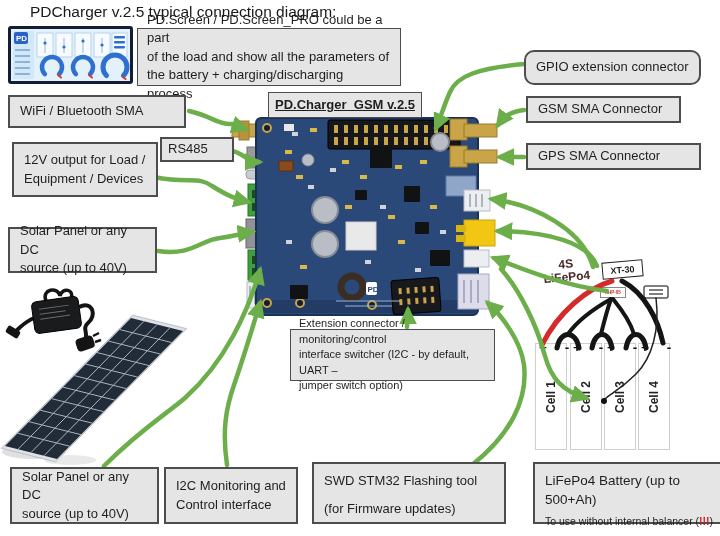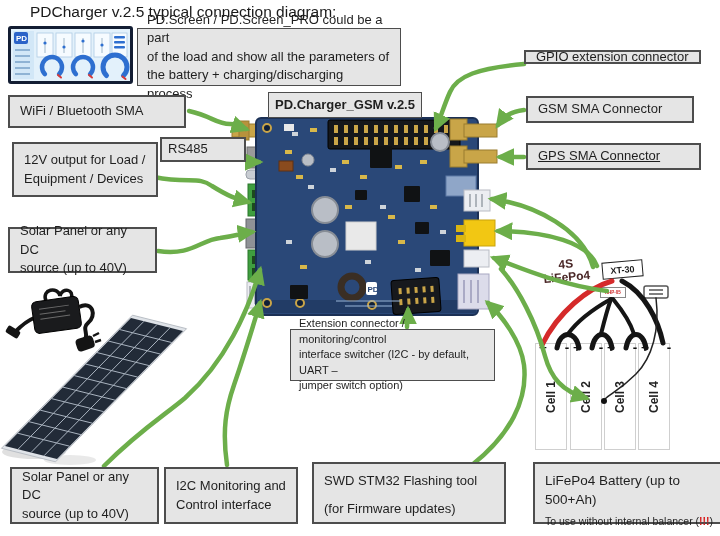--- a/index.html
+++ b/index.html
@@ -350,35 +350,35 @@
     <path d="M501,269 C518,288 536,322 545,356 C551,378 562,391 586,398"></path>
   </g>
 </svg>
 
 <div class="box thin" style="left:137px;top:28px;width:264px;height:58px;padding:4px 9px;">PD.Screen / PD.Screen_PRO could be a part
 of the load and show all the parameters of
 the battery + charging/discharging process</div>
 
 <div class="box" style="left:8px;top:95px;width:178px;height:33px;">WiFi / Bluetooth SMA</div>
 
-<div class="box" style="left:160px;top:137px;width:86px;height:25px;padding:2px 6px;">RS485</div>
+<div class="box" style="left:160px;top:137px;width:74px;height:25px;padding:2px 6px;">RS485</div>
 
 <div class="box" style="left:12px;top:142px;width:146px;height:55px;">12V output for Load /
 Equipment / Devices</div>
 
 <div class="box" style="left:8px;top:227px;width:149px;height:46px;">Solar Panel or any DC
 source (up to 40V)</div>
 
-<div class="box thin center" style="left:268px;top:92px;width:154px;height:26px;font-weight:600;padding:2px 6px;">PD.Charger_GSM v.2.5</div>
-
-<div class="box" style="left:524px;top:50px;width:177px;height:14px;">GPIO extension connector</div>
-
-<div class="box" style="left:526px;top:96px;width:168px;height:27px;">GSM SMA Connector</div>
-
-<div class="box" style="left:526px;top:143px;width:175px;height:27px;text-decoration:underline;">GPS SMA Connector</div>
+<div class="box thin center" style="left:268px;top:92px;width:154px;height:26px;font-weight:600;padding:2px 6px;text-decoration:underline;">PD.Charger_GSM v.2.5</div>
+
+<div class="box" style="left:524px;top:50px;width:177px;height:35px;border-radius:10px;">GPIO extension connector</div>
+
+<div class="box" style="left:526px;top:96px;width:155px;height:27px;">GSM SMA Connector</div>
+
+<div class="box" style="left:526px;top:143px;width:175px;height:27px;">GPS SMA Connector</div>
 
 <div class="box thin" style="left:290px;top:329px;width:205px;height:52px;font-size:11px;padding:13px 8px;">Extension connector / monitoring/control
 interface switcher (I2C - by default, UART –
 jumper switch option)</div>
 
 <div class="box" style="left:10px;top:467px;width:149px;height:57px;">Solar Panel or any DC
 source (up to 40V)</div>
 
 <div class="box" style="left:164px;top:467px;width:134px;height:57px;">I2C Monitoring and
 Control interface</div>

